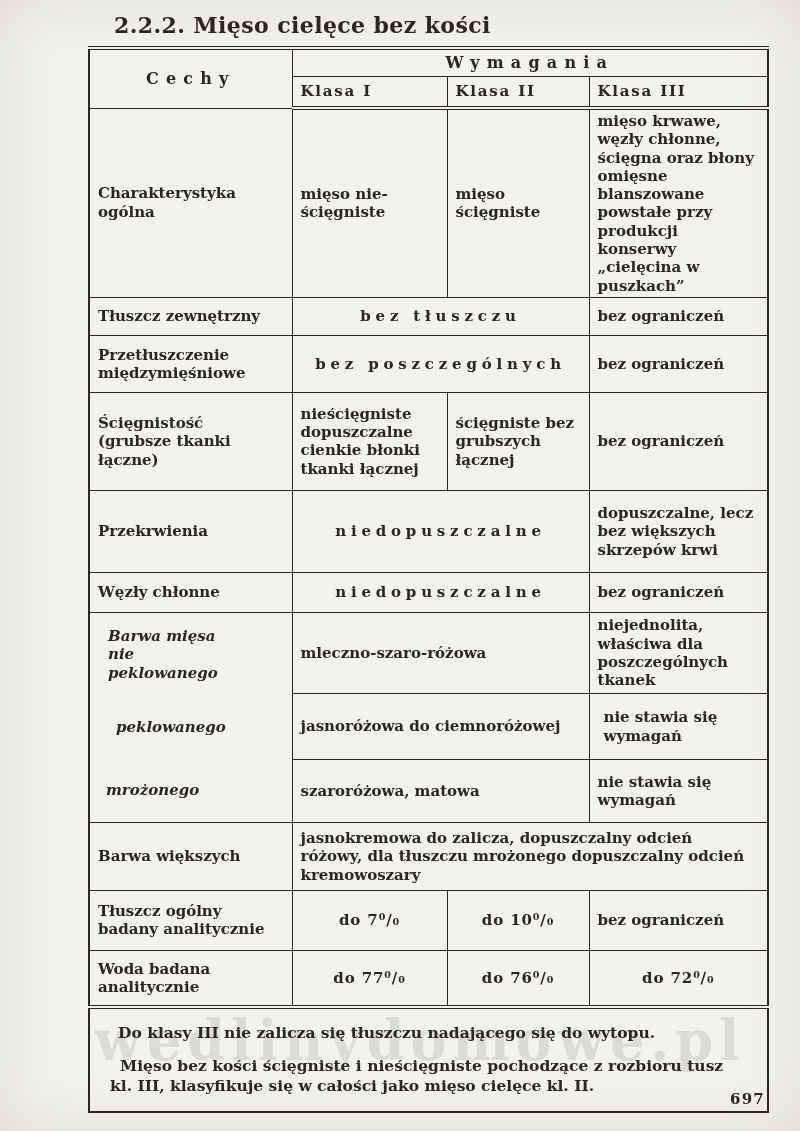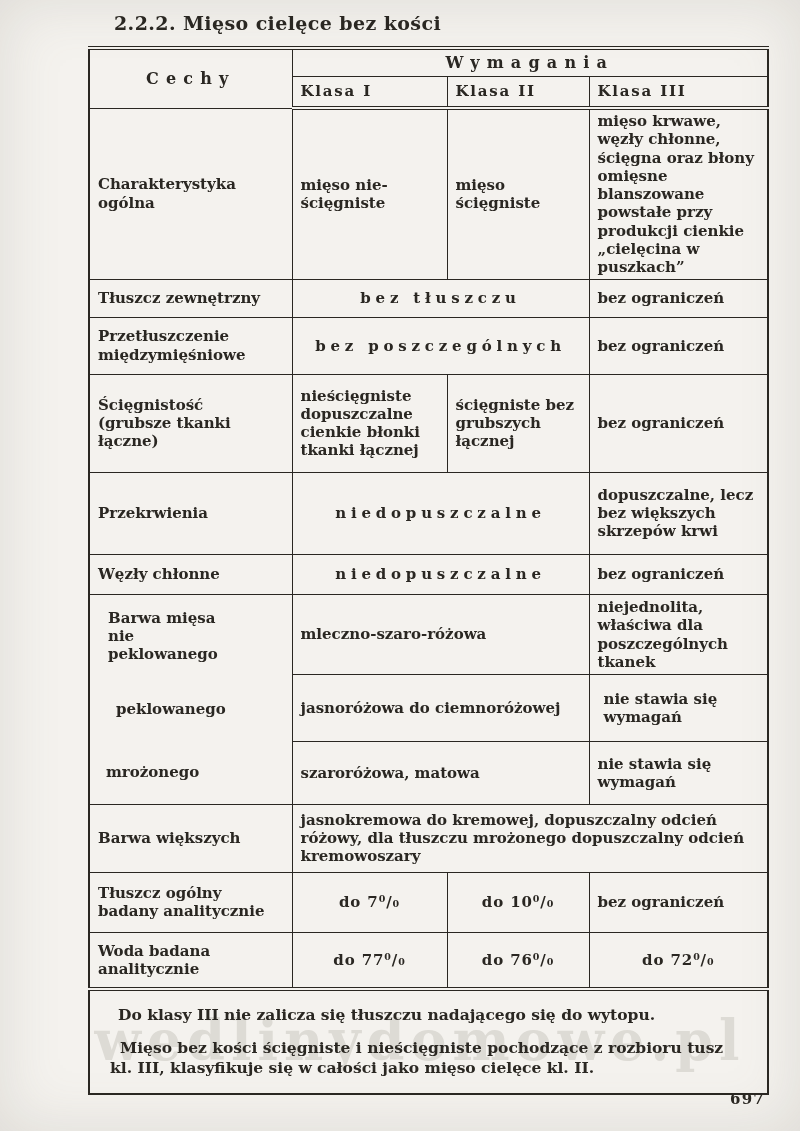--- a/index.html
+++ b/index.html
@@ -15,21 +15,21 @@
     position:relative;
     overflow:hidden;
   }
   .page{
     position:absolute;left:0;top:0;width:800px;height:1131px;
     background:var(--paper);
     box-shadow:inset 0 0 60px rgba(120,115,105,.18);
   }
   .doc-title{
     position:absolute;left:114px;top:12px;
-    font-size:19px;font-weight:bold;letter-spacing:.4px;
+    font-size:22px;font-weight:bold;letter-spacing:.4px;
     white-space:nowrap;
   }
   table.cls{
     position:absolute;left:88px;top:46px;
     width:679px;
     border-collapse:collapse;table-layout:fixed;
     font-size:15px;font-weight:bold;line-height:1.22;
     z-index:2;
     padding-left:35px;
   }
@@ -46,21 +46,21 @@
   th.hdr-klasa{text-align:left;letter-spacing:.12em;font-size:15px;}
   tr.hdr-klasa-row th{border-bottom:4px double var(--ink);}
   td.feat{text-align:left;padding-left:10px;margin-left:40px;}
   td.feat .wrapcap{max-width:158px;}
   td.center{text-align:center;}
   .lsp{letter-spacing:.32em;white-space:nowrap;}
   td.k3{text-align:left;padding-left:10px;padding-right:7px;}
   td.spanleft{text-align:left;padding-left:14px;}
   td.fatrow{text-align:left;padding:4px 10px 4px 20px;}
   td.numcell{text-align:center;letter-spacing:.06em;}
-  td.groupcell{padding:0;vertical-align:top;}
+  td.groupcell{padding:0;vertical-align:top;font-style:italic;}
   .gwrap{display:flex;flex-direction:column;width:100%;}
   .grow1{height:79px;display:flex;align-items:center;padding-left:10px;}
   .grow1 span{max-width:130px;display:inline-block;}
   .grow2{height:66px;display:flex;align-items:center;padding-left:18px;}
   .grow3{height:60px;display:flex;align-items:center;padding-left:8px;}
   tr.last-data td{border-bottom:4px double var(--ink);}
   td.footnote{
     border-left:none;border-right:none;border-bottom:none;
     padding:9px 14px 8px 10px;font-size:15.5px;line-height:1.32;
     vertical-align:top;
@@ -105,21 +105,21 @@
     <tr class="hdr-klasa-row" style="height:32px">
       <th class="hdr-klasa">Klasa I</th>
       <th class="hdr-klasa">Klasa II</th>
       <th class="hdr-klasa">Klasa III</th>
     </tr>
 
     <tr style="height:168px">
       <td class="feat"><span class="wrapcap" style="max-width:150px;display:inline-block">Charakterystyka ogólna</span></td>
       <td class="k3">mięso nie-ścięgniste</td>
       <td class="k3">mięso ścięgniste</td>
-      <td class="k3">mięso krwawe, węzły chłonne, ścięgna oraz błony omięsne blanszowane powstałe przy produkcji cienkie „cielęcina w puszkach”</td>
+      <td class="k3">mięso krwawe, węzły chłonne, ścięgna oraz błony omięsne blanszowane powstałe przy produkcji konserwy „cielęcina w puszkach”</td>
     </tr>
 
     <tr style="height:38px">
       <td class="feat">Tłuszcz zewnętrzny</td>
       <td class="center" colspan="2"><span class="lsp">bez tłuszczu</span></td>
       <td class="k3">bez ograniczeń</td>
     </tr>
 
     <tr style="height:57px">
       <td class="feat"><span style="max-width:150px;display:inline-block">Przetłuszczenie międzymięśniowe</span></td>
@@ -167,21 +167,21 @@
       <td class="spanleft" colspan="2">jasnoróżowa do ciemnoróżowej</td>
       <td class="k3" style="padding-left:14px">nie stawia się wymagań</td>
     </tr>
     <tr style="height:62px">
       <td class="spanleft" colspan="2">szaroróżowa, matowa</td>
       <td class="k3">nie stawia się wymagań</td>
     </tr>
 
     <tr style="height:68px">
       <td class="feat">Barwa większych</td>
-      <td class="fatrow" colspan="3">jasnokremowa do kremowej, dopuszczalny odcień różowy, dla tłuszczu mrożonego dopuszczalny odcień kremowoszary</td>
+      <td class="fatrow" colspan="3">jasnokremowa do zalicza, dopuszczalny odcień różowy, dla tłuszczu mrożonego dopuszczalny odcień kremowoszary</td>
     </tr>
 
     <tr style="height:60px">
       <td class="feat">Tłuszcz ogólny badany analitycznie</td>
       <td class="numcell">do 7⁰/₀</td>
       <td class="numcell">do 10⁰/₀</td>
       <td class="k3">bez ograniczeń</td>
     </tr>
 
     <tr class="last-data" style="height:57px">

